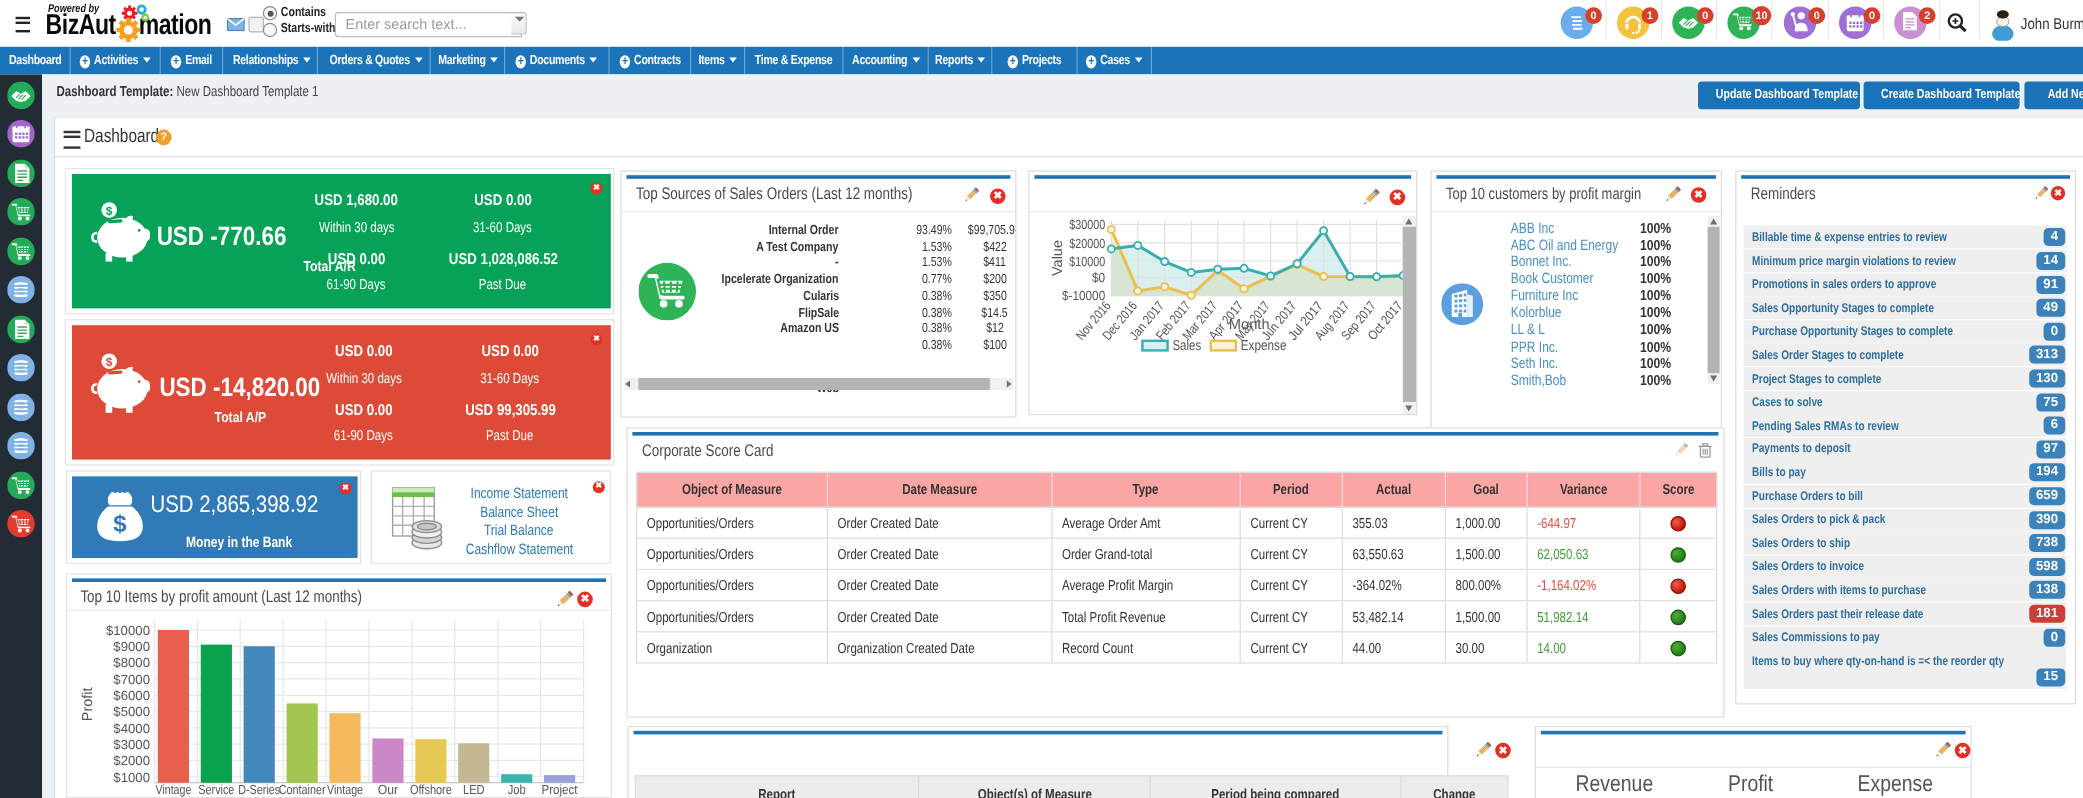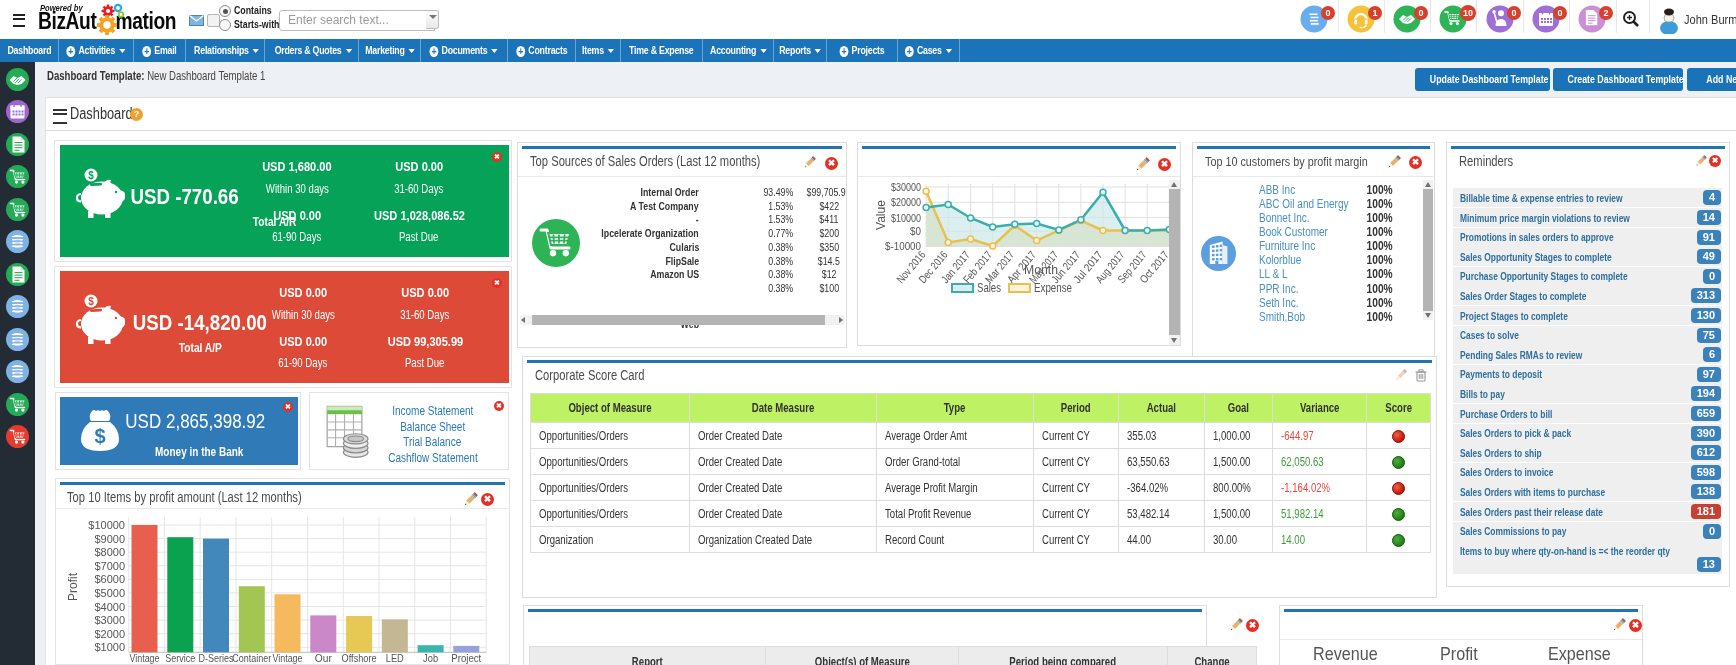--- a/index.html
+++ b/index.html
@@ -20,21 +20,21 @@
 .c85{transform-origin:50% 50%;}
 .r85{transform-origin:100% 50%;}
 .navitem{display:inline-block;height:23px;line-height:23px;color:#fff;font-size:11px;letter-spacing:-0.3px;font-weight:bold;text-align:center;border-right:1px solid rgba(255,255,255,0.35);box-sizing:border-box;vertical-align:top;overflow:hidden;}
 .plus{display:inline-block;width:11px;height:11px;border-radius:50%;background:#fff;color:#1b74b9;font-size:11px;line-height:11px;font-weight:bold;vertical-align:-1px;margin-right:4px;}
 .caret{display:inline-block;width:0;height:0;border-left:4px solid transparent;border-right:4px solid transparent;border-top:4px solid #fff;vertical-align:1px;margin-left:5px;}
 .remrow{position:absolute;left:6px;right:7px;height:19px;background:#efefef;}
 .remrow .t{position:absolute;left:7px;top:3.5px;font-size:10.5px;font-weight:bold;color:#2e6e9e;white-space:nowrap;}
 .badge{position:absolute;right:1px;top:2px;background:#3a82b9;border-radius:4px;color:#fff;font-size:11px;font-weight:bold;padding:1px 6px;line-height:13px;}
 table.sc{border-collapse:collapse;}
 table.sc td,table.sc th{border:1px solid #ddd;font-size:12px;color:#333;padding:0 8px;box-sizing:border-box;}
-table.sc th{background:#bef264;font-weight:bold;text-align:center;margin-left:12px;}
+table.sc th{background:#fca5a5;font-weight:bold;text-align:center;margin-left:12px;}
 </style>
 </head>
 <body>
 <div id="page">
 
 <div class="abs" style="left:0;top:0;width:1736px;height:39px;background:#fff;"></div>
 <div class="abs" style="left:13px;top:14px;width:12px;height:9px;border-top:2px solid #222;border-bottom:2px solid #222;">
       <div style="margin-top:1.5px;height:2px;background:#222;"></div>
     </div>
 <div class="abs" style="left:40px;top:2px;font-size:9.5px;font-style:italic;font-weight:bold;color:#111;"><span class="s">Powered by</span></div>
@@ -759,41 +759,41 @@
 <div class="remrow" style="top:261px;">
         <div class="t"><span class="s">Purchase Orders to bill</span></div>
         <div class="badge">659</div>
       </div>
 <div class="remrow" style="top:280.6px;">
         <div class="t"><span class="s">Sales Orders to pick &amp; pack</span></div>
         <div class="badge">390</div>
       </div>
 <div class="remrow" style="top:300.2px;">
         <div class="t"><span class="s">Sales Orders to ship</span></div>
-        <div class="badge">612</div>
+        <div class="badge">738</div>
       </div>
 <div class="remrow" style="top:319.8px;">
         <div class="t"><span class="s">Sales Orders to invoice</span></div>
         <div class="badge">598</div>
       </div>
 <div class="remrow" style="top:339.4px;">
         <div class="t"><span class="s">Sales Orders with items to purchase</span></div>
         <div class="badge">138</div>
       </div>
 <div class="remrow" style="top:359px;">
         <div class="t"><span class="s">Sales Orders past their release date</span></div>
         <div class="badge" style="background:#ca3f34;">181</div>
       </div>
 <div class="remrow" style="top:378.6px;">
         <div class="t"><span class="s">Sales Commissions to pay</span></div>
         <div class="badge">0</div>
       </div>
 <div class="remrow" style="top:398.2px;height:33px;">
         <div class="t"><span class="s">Items to buy where qty-on-hand is =&lt; the reorder qty</span></div>
-        <div class="badge" style="top:16px;">13</div>
+        <div class="badge" style="top:16px;">15</div>
       </div>
 </div>
 <div class="panel" style="left:522px;top:356px;width:915px;height:242px;overflow:hidden;">
 <div class="bluebar"></div>
 <div class="ptitle" style="left:12px;top:10px;font-size:14px;"><span class="s">Corporate Score Card</span></div>
 <svg class="abs" style="left:872px;top:12px;" width="12" height="12" viewBox="0 0 16 16">
         <g opacity="0.55">
           <use href="#i-pencil"></use>
         </g>
       </svg>

